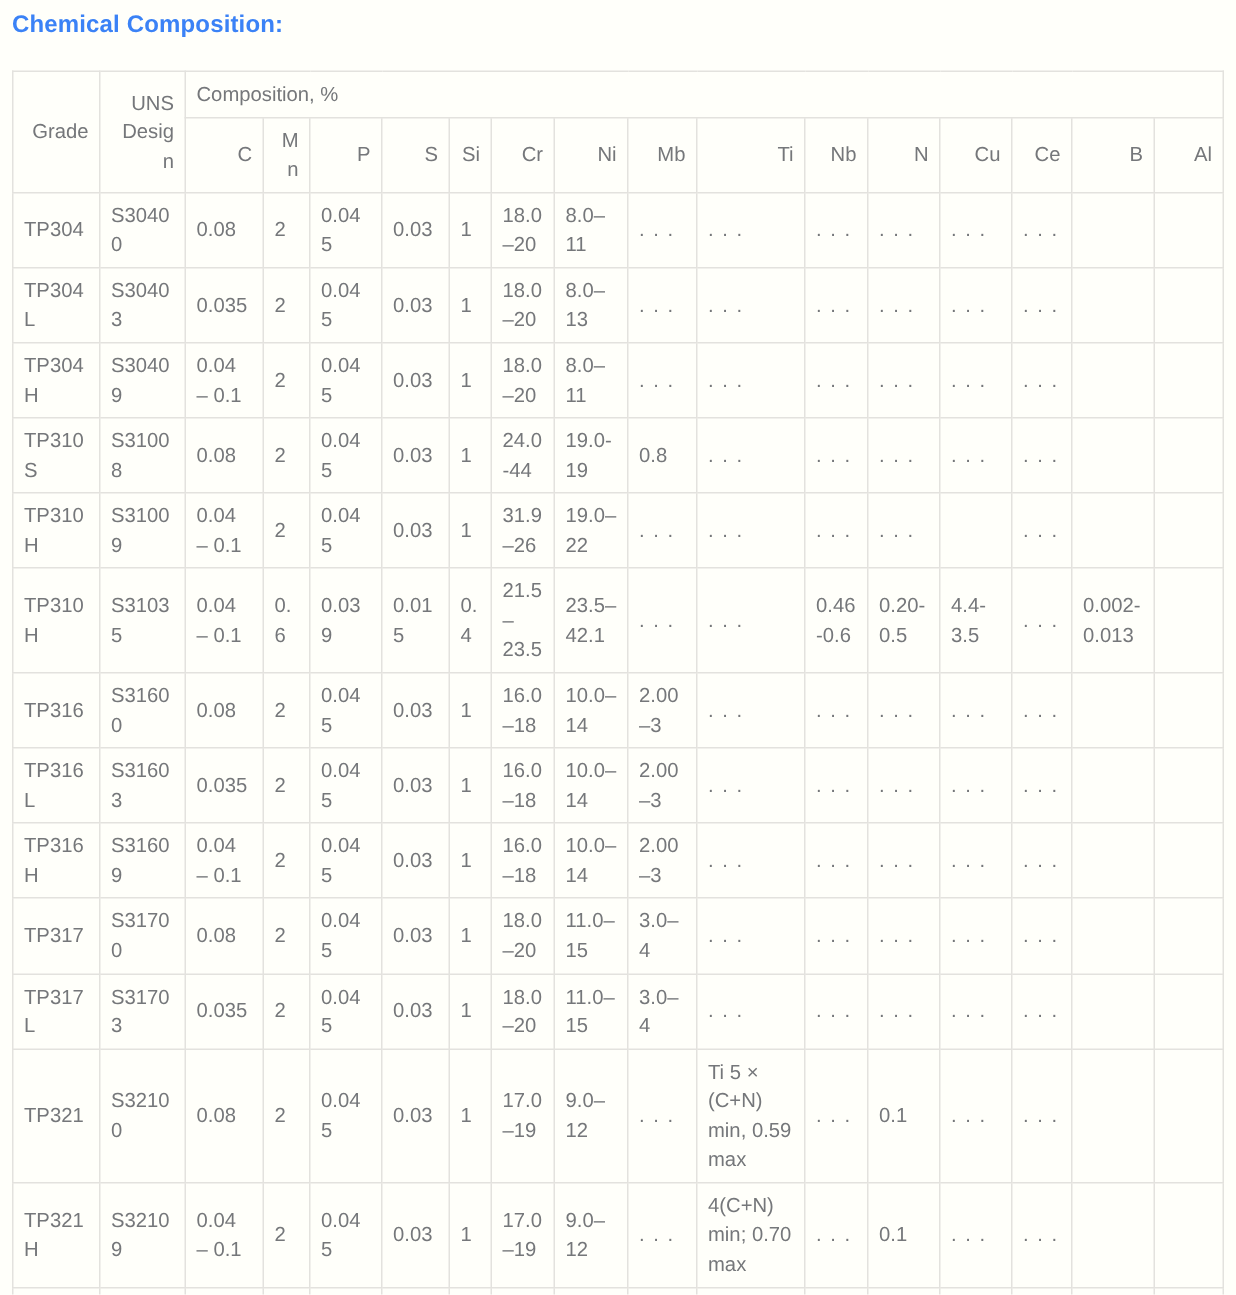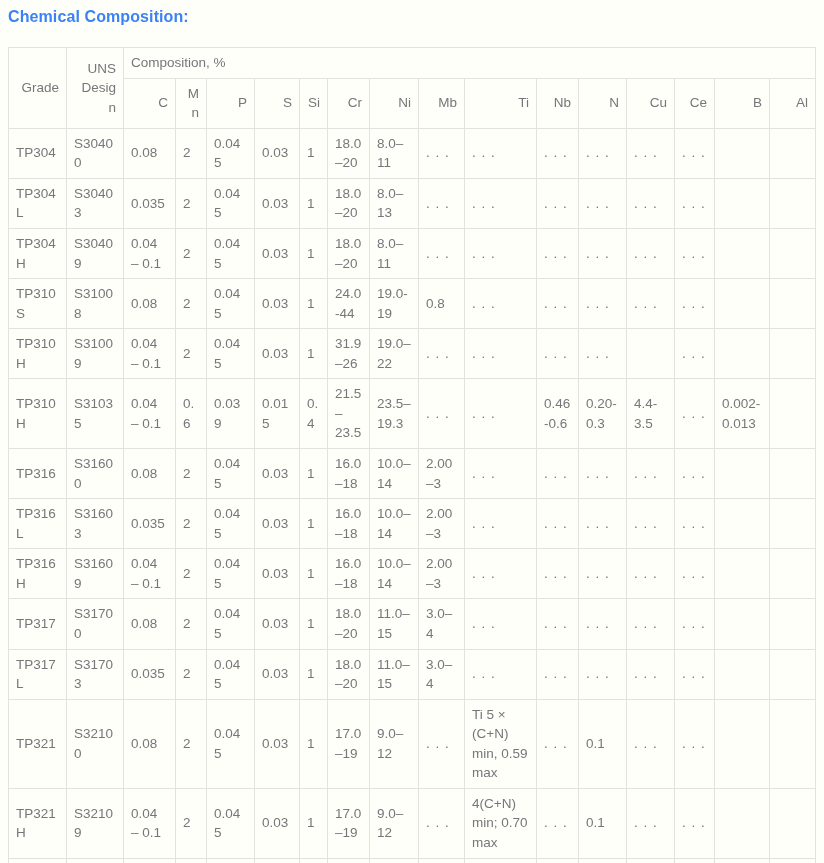--- a/index.html
+++ b/index.html
@@ -188,25 +188,25 @@
         </tr>
         <tr>
           <td>TP310H</td>
           <td>S31035</td>
           <td>0.04 – 0.1</td>
           <td>0.6</td>
           <td>0.039</td>
           <td>0.015</td>
           <td>0.4</td>
           <td>21.5–23.5</td>
-          <td>23.5–19.3</td>
+          <td>23.5–42.1</td>
           <td class="dots">. . .</td>
           <td class="dots">. . .</td>
           <td>0.46-0.6</td>
-          <td>0.20-0.3</td>
+          <td>0.20-0.5</td>
           <td>4.4-3.5</td>
           <td class="dots">. . .</td>
           <td>0.002-0.013</td>
           <td></td>
         </tr>
         <tr>
           <td>TP316</td>
           <td>S31600</td>
           <td>0.08</td>
           <td>2</td>

